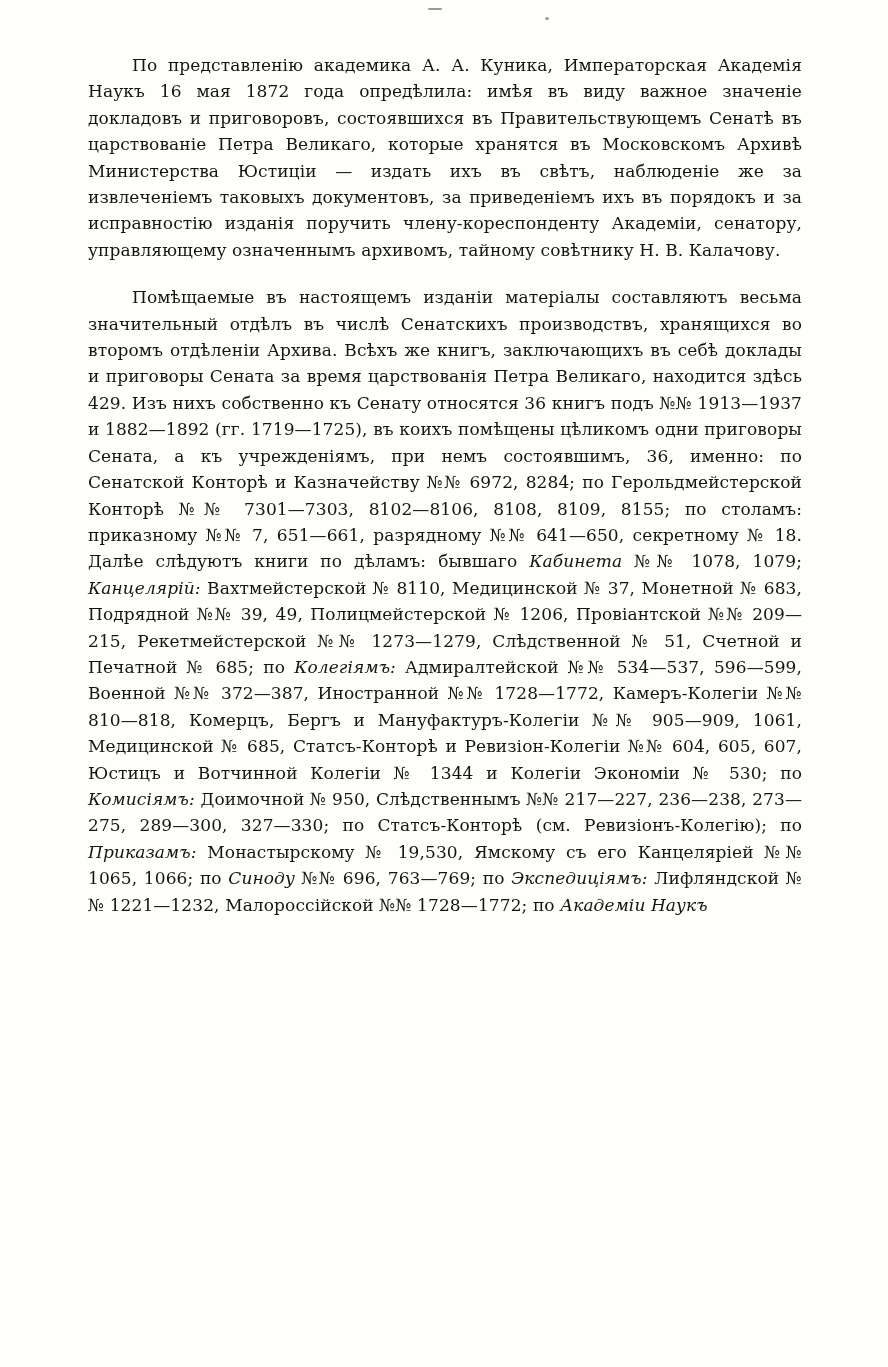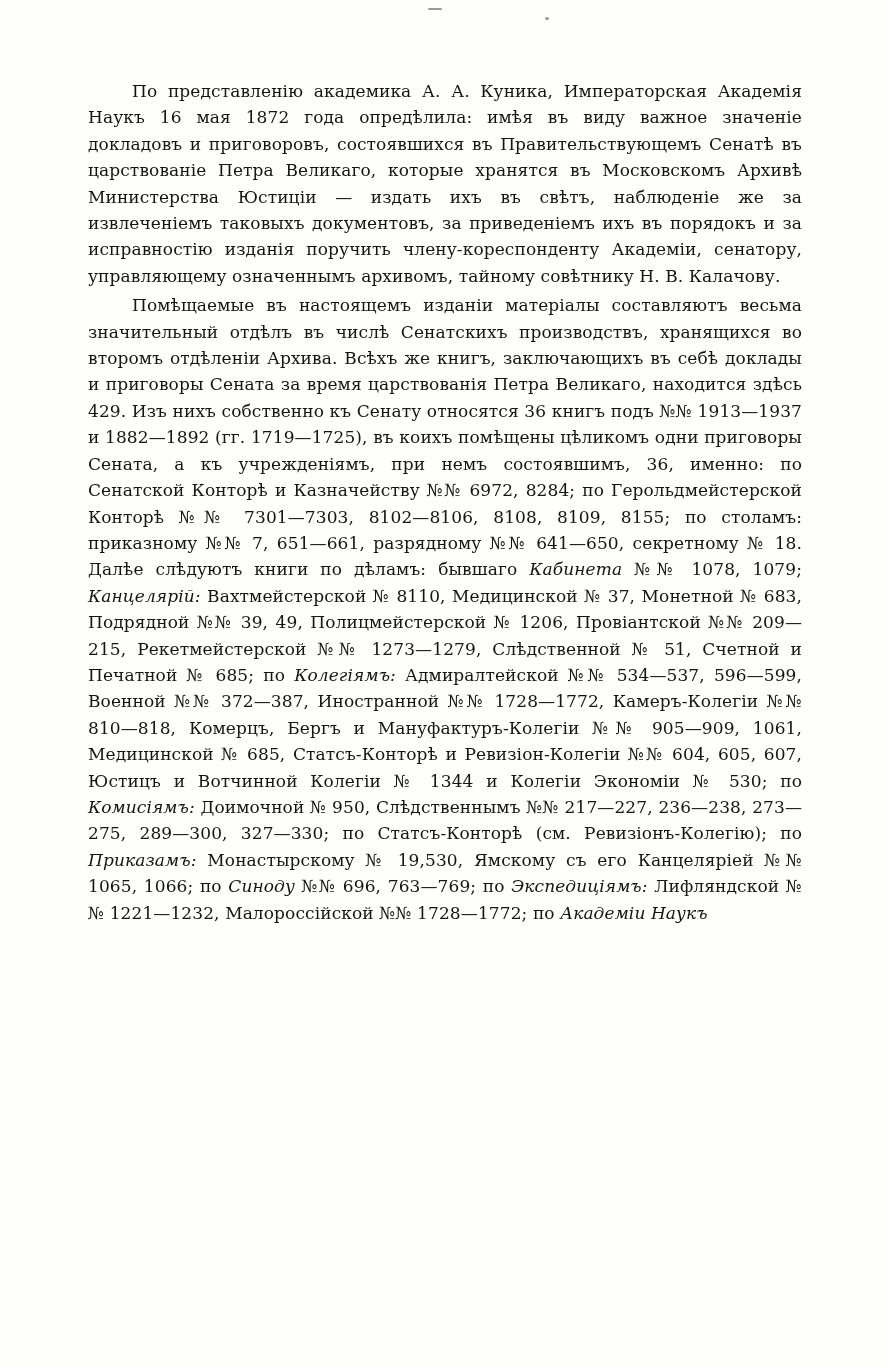--- a/index.html
+++ b/index.html
@@ -23,35 +23,35 @@
   .artifact.a1 {
     left: 428px; top: 8px; width: 14px; height: 2px;
   }
   .artifact.a2 {
     left: 545px; top: 17px; width: 4px; height: 3px;
     border-radius: 50%;
   }
   .text-block {
     position: absolute;
     left: 88px;
-    top: 78px;
+    top: 52px;
     width: 714px;
     font-family: "DejaVu Serif", "Liberation Serif", serif;
     font-size: 17px;
     line-height: 26.4px;
     color: #161412;
     text-align: justify;
     letter-spacing: 0.1px;
   }
   .para {
     margin: 0;
     text-indent: 44px;
   }
   .para + .para {
-    margin-top: 3px;
+    margin-top: 21px;
   }
   .para em {
     font-style: italic;
   }
 </style>
 </head>
 <body>
 
 <div class="page">
   <div class="artifact a1"></div>

